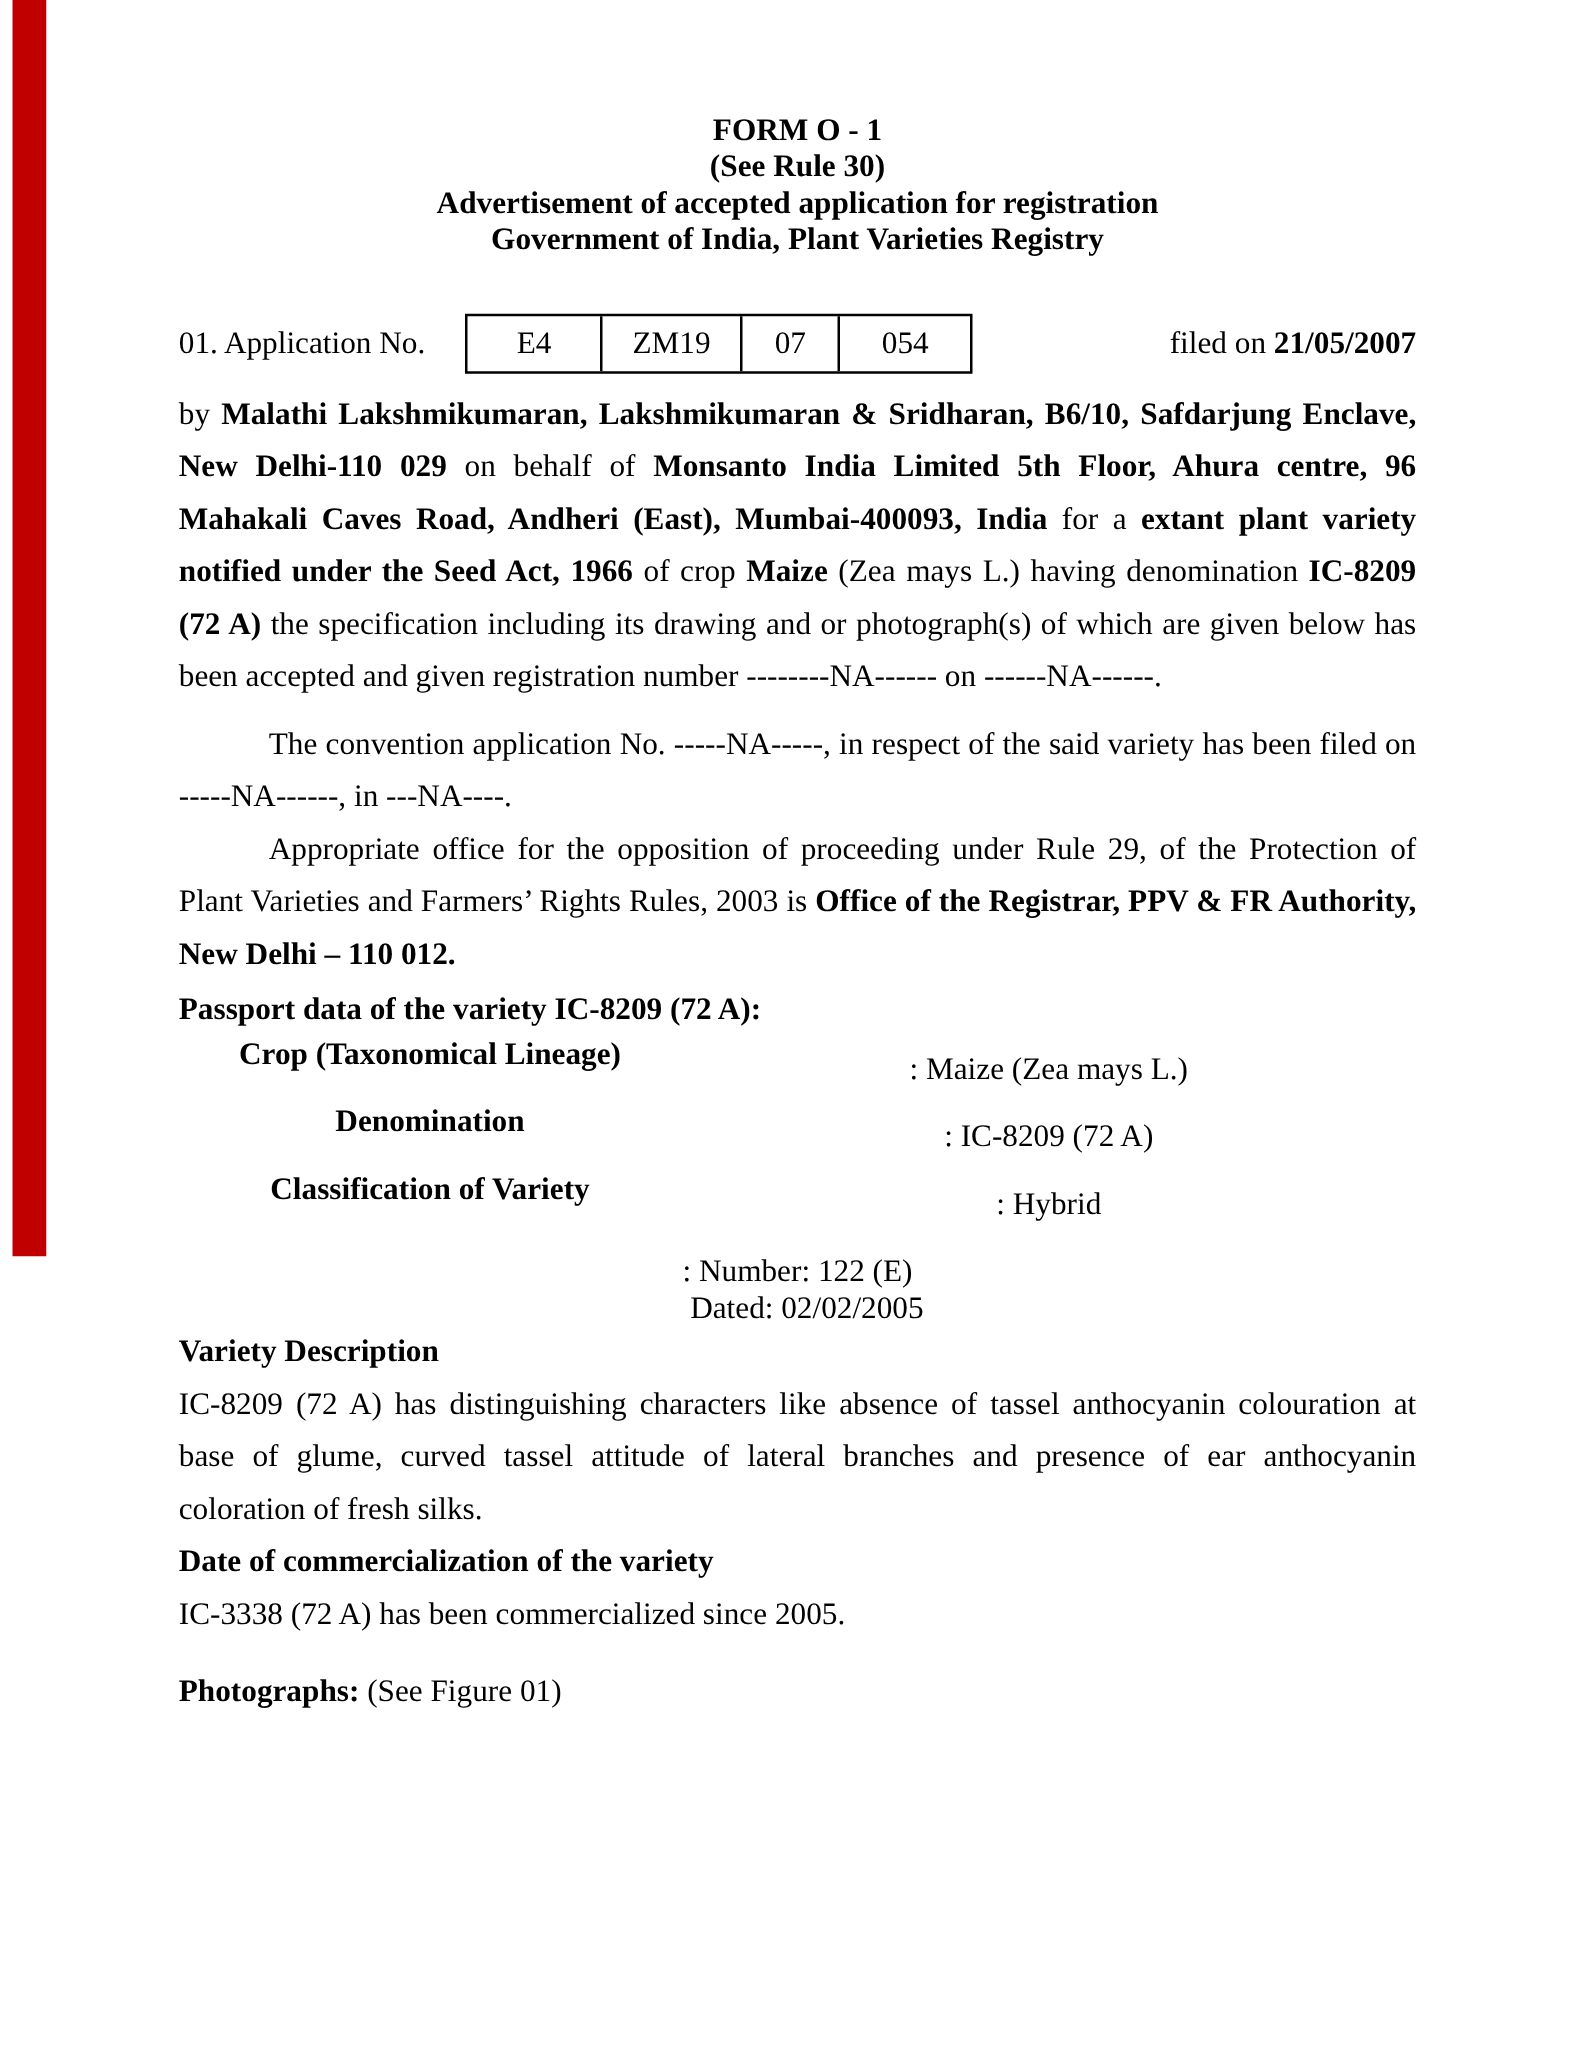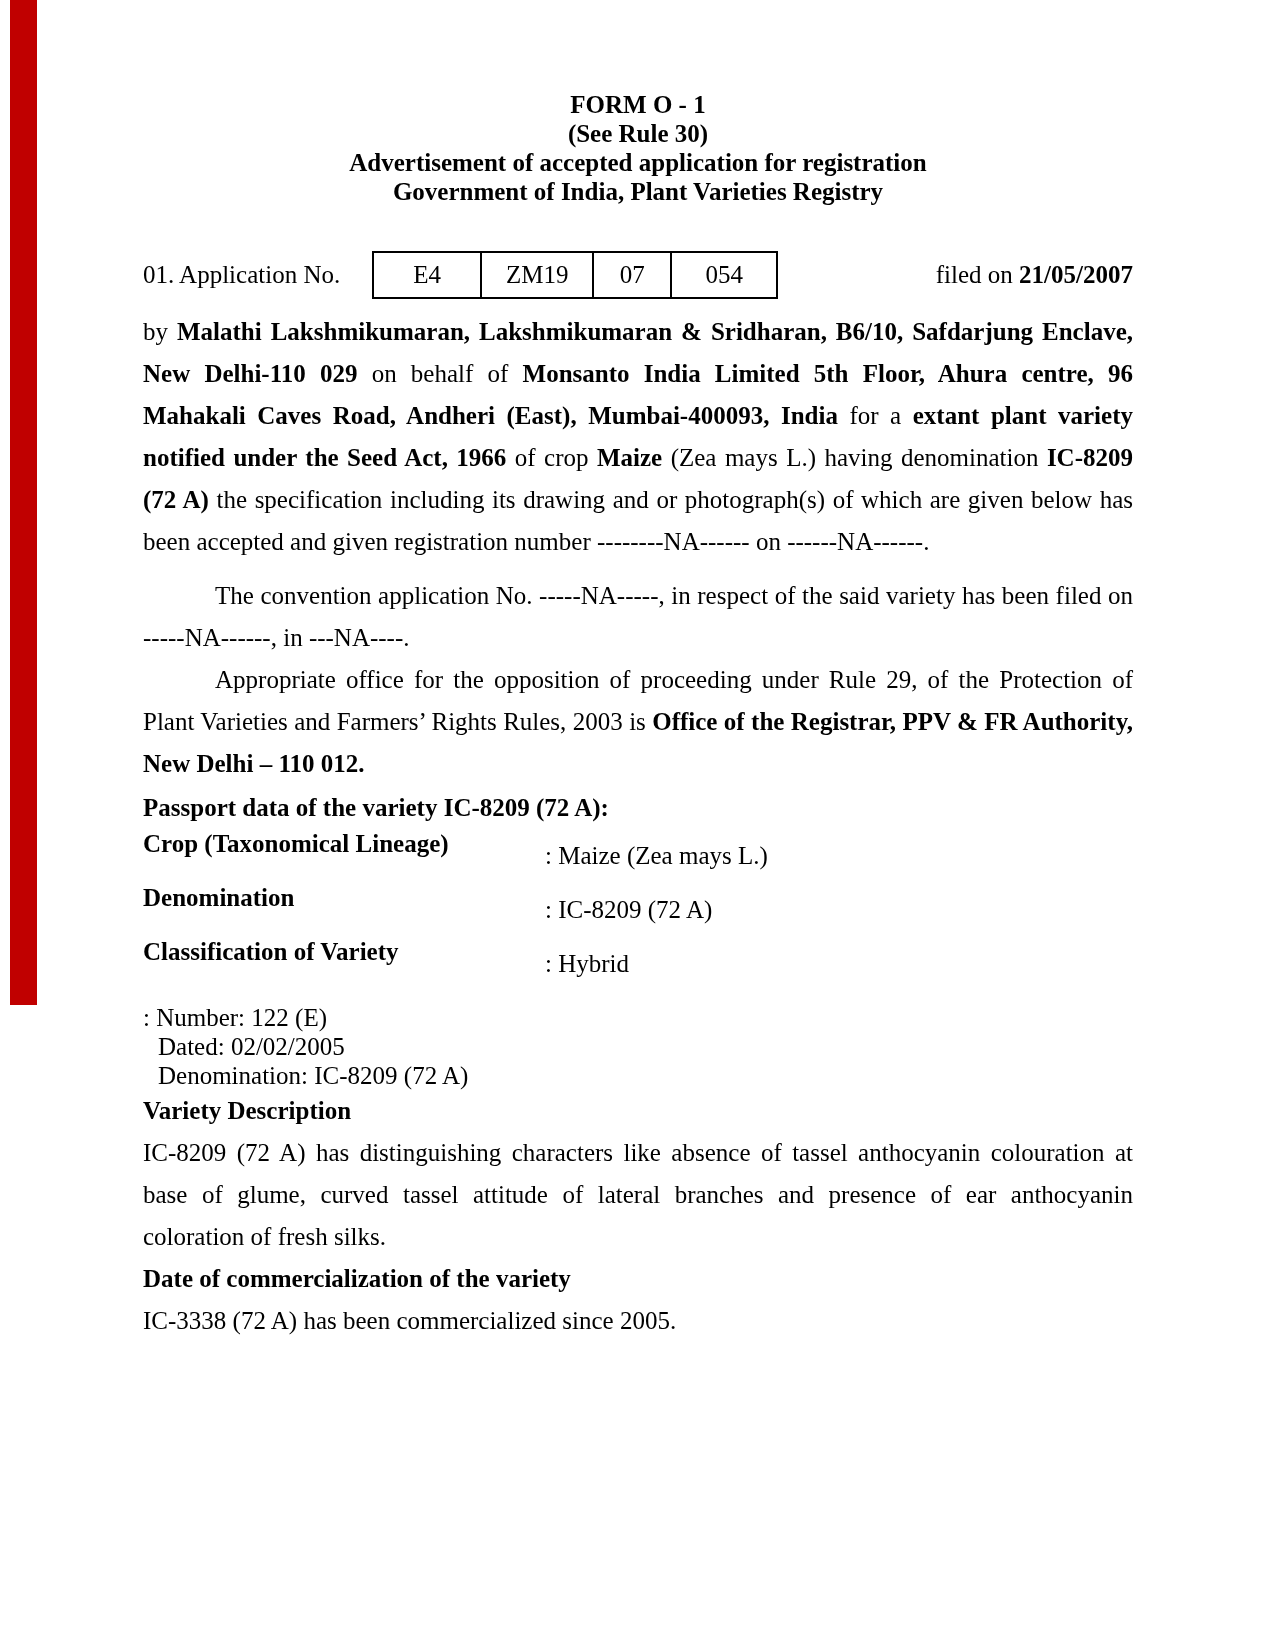--- a/index.html
+++ b/index.html
@@ -21,21 +21,21 @@
   .app-cell.c3 { width:104px; border-right:none; }
   .filed { margin-left:auto; white-space:nowrap; }
   .body-par { text-align:justify; line-height:42px; }
   .intro { margin-top:12px; }
   .indent { text-indent:72px; }
   .convention { margin-top:12px; }
   .office { margin-top:0; }
   .pp-heading { font-weight:bold; line-height:42px; margin-top:2px; }
   .pp-row { display:flex; line-height:29px; margin-top:13px; }
   .pp-row:first-of-type { margin-top:0; }
-  .pp-rows { margin-top:0; }
+  .pp-rows { margin-top:0;text-align:center; }
   .pp-label { font-weight:bold; width:402px; flex:none; }
   .pp-value { flex:1;margin-top:12px; }
   .pp-value .sub { display:block; padding-left:15px; }
   .sec-heading { font-weight:bold; line-height:42px; }
   .plain-line { line-height:42px; }
   .photos { margin-top:20px; line-height:42px; }
   b { font-weight:bold; }
 </style>
 </head>
 <body>
@@ -80,25 +80,25 @@
       <div class="pp-value">: IC-8209 (72 A)</div>
     </div>
     <div class="pp-row">
       <div class="pp-label">Classification of Variety</div>
       <div class="pp-value">: Hybrid</div>
     </div>
     <div class="pp-row">
       <div class="pp-value">
         <span>: Number: 122 (E)</span>
         <span class="sub">Dated: 02/02/2005</span>
-        <span class="sub">Denomination: IC-8209 (72 A)</span>
       </div>
     </div>
   </div>
 
   <div class="sec-heading">Variety Description</div>
   <p class="body-par">IC-8209 (72 A) has distinguishing characters like absence of tassel anthocyanin colouration at base of glume, curved tassel attitude of lateral branches and presence of ear anthocyanin coloration of fresh silks.</p>
 
   <div class="sec-heading">Date of commercialization of the variety</div>
   <div class="plain-line">IC-3338 (72 A) has been commercialized since 2005.</div>
 
+  <div class="photos"><b>Photographs:</b><span> (See Figure 01)</span></div>
 
 </div>
 
 </body></html>

